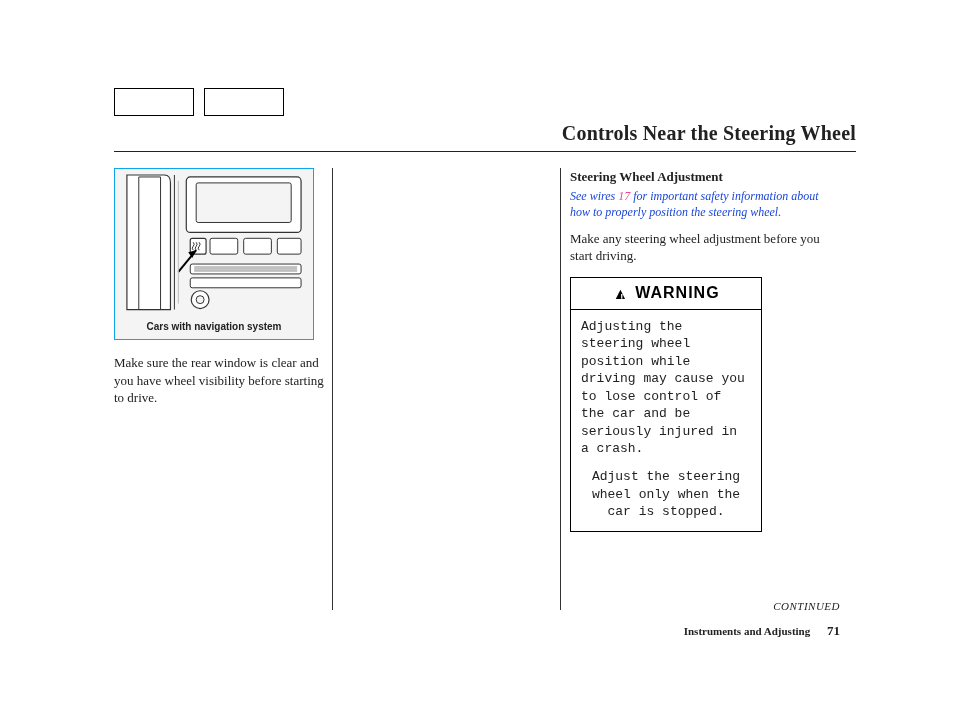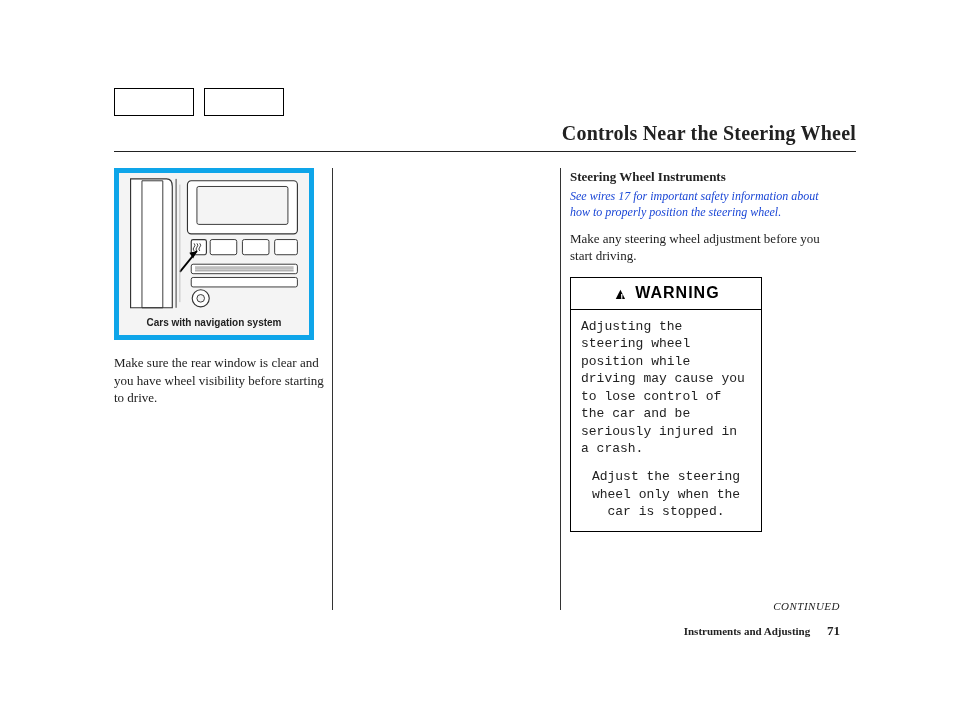--- a/index.html
+++ b/index.html
@@ -67,21 +67,21 @@
     top: 0;
     bottom: -40px;
     right: -9px;
     width: 0;
     border-right: 1px solid #333;
   }
   .fig {
     width: 200px;
     height: 172px;
     background: #f4f4f4;
-    border: 5px solid #0ea5e9;
+    border: 1px solid #0ea5e9;
     box-sizing: border-box;
     position: relative;
     margin-bottom: 14px;
   }
   .fig-cap {
     position: absolute;
     left: 0; right: 0; bottom: 6px;
     text-align: center;
     font-family: Arial, sans-serif;
     font-size: 10px;
@@ -94,21 +94,21 @@
     font-family: Georgia, serif;
     margin: 0 0 2px 0;
     font-size: 13px;
   }
   .safety-note {
     font-style: italic;
     color: #1a46d6;
     font-size: 12px;
     margin: 0 0 10px 0;
   }
-  .safety-note .page-ref { color: #1d4ed8; }
+  .safety-note .page-ref { color: #ec4899; }
   .warning {
     border: 1.5px solid #000;
     margin-top: 8px;
     width: 190px;
   }
   .warning-head {
     border-bottom: 1.5px solid #000;
     padding: 4px 8px;
     text-align: center;
     font-family: Arial, Helvetica, sans-serif;
@@ -214,21 +214,21 @@
       <p class="para">Make sure the rear window is clear and you have wheel visibility before starting to drive.</p>
 
       <div class="v-rule"></div>
     </div>
 
     <div class="col">
       <div class="v-rule"></div>
     </div>
 
     <div class="col">
-      <p class="sub-h">Steering Wheel Instruments</p>
+      <p class="sub-h">Steering Wheel Adjustment</p>
       <p class="safety-note">
         <span>See wires </span><span class="page-ref">17</span><span> for important safety information about how to properly position the steering wheel.</span>
       </p>
       <p class="para">Make any steering wheel adjustment before you start driving.</p>
 
       <div class="warning">
         <div class="warning-head">
           <span class="tri">▲<span style="position:relative;left:-9px;top:1px;font-size:9px;color:#fff;">!</span></span><span>WARNING</span>
         </div>
         <div class="warning-body">

